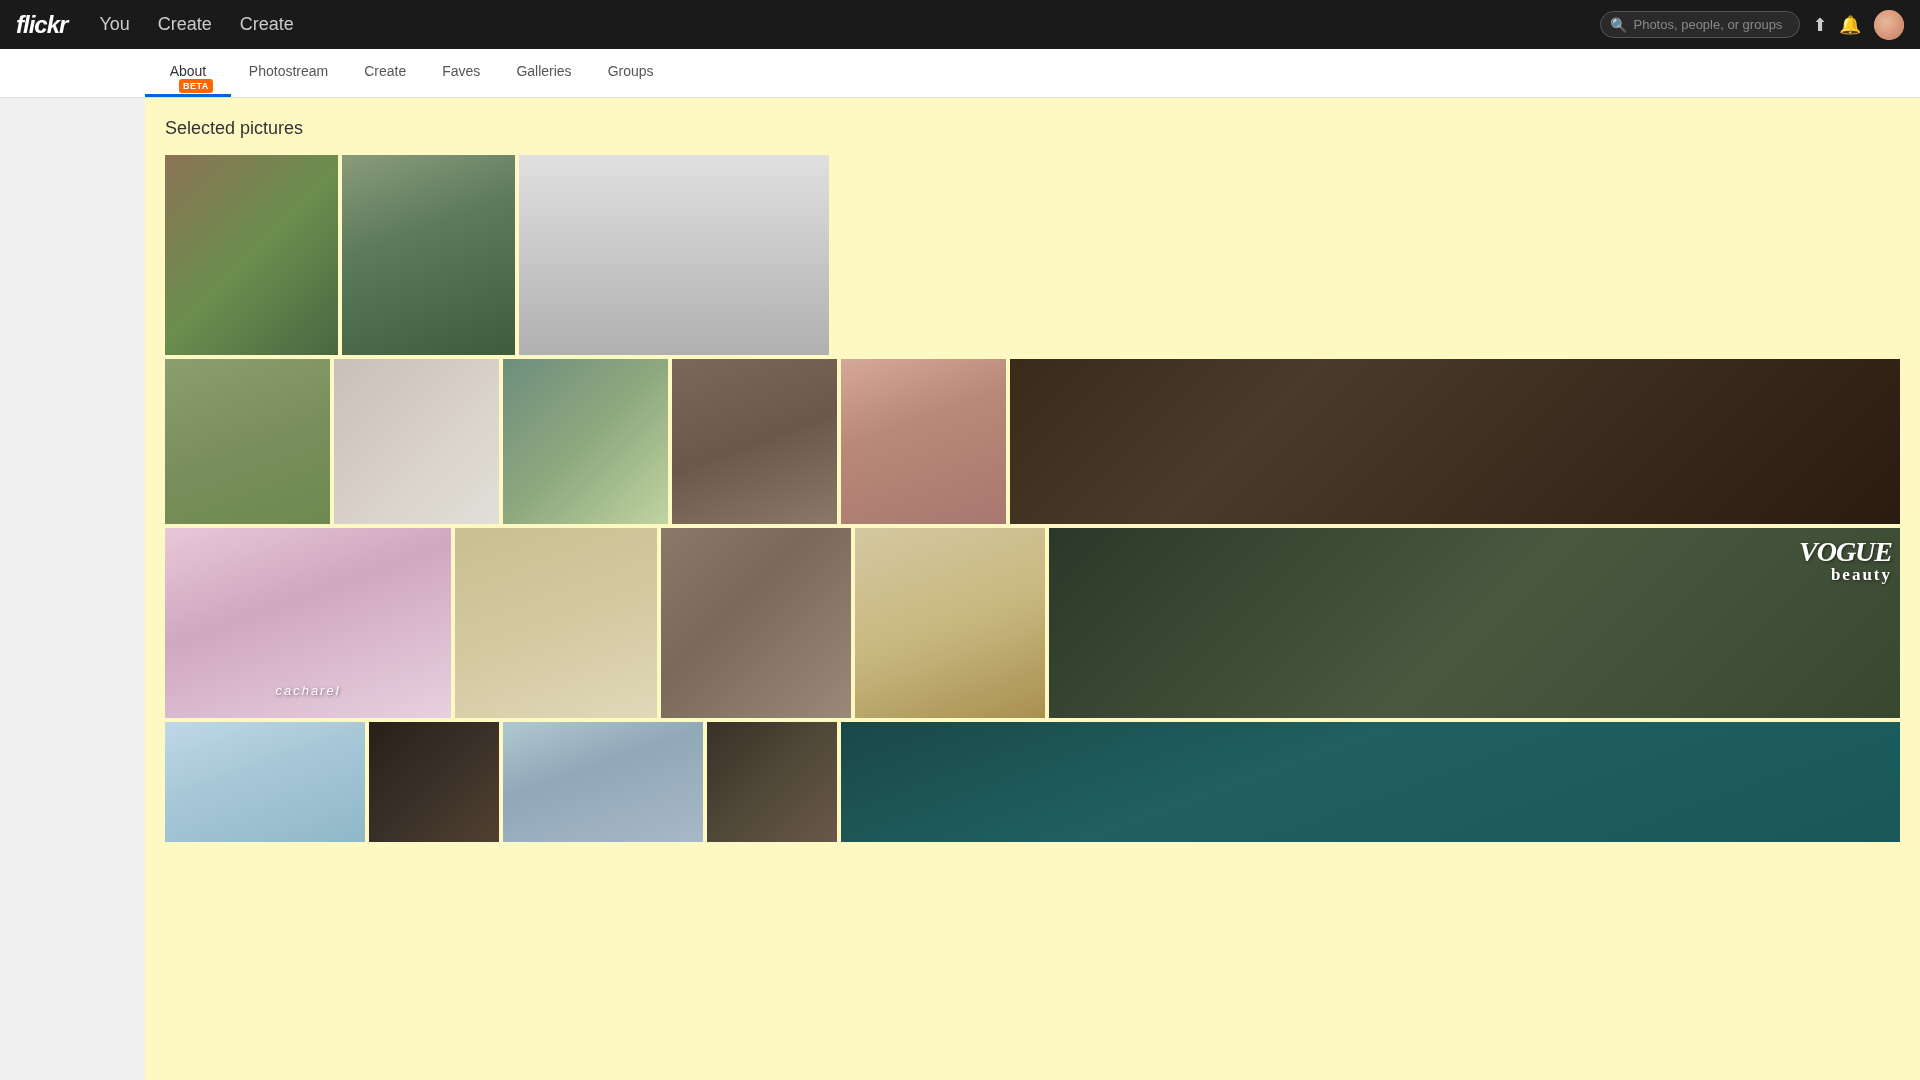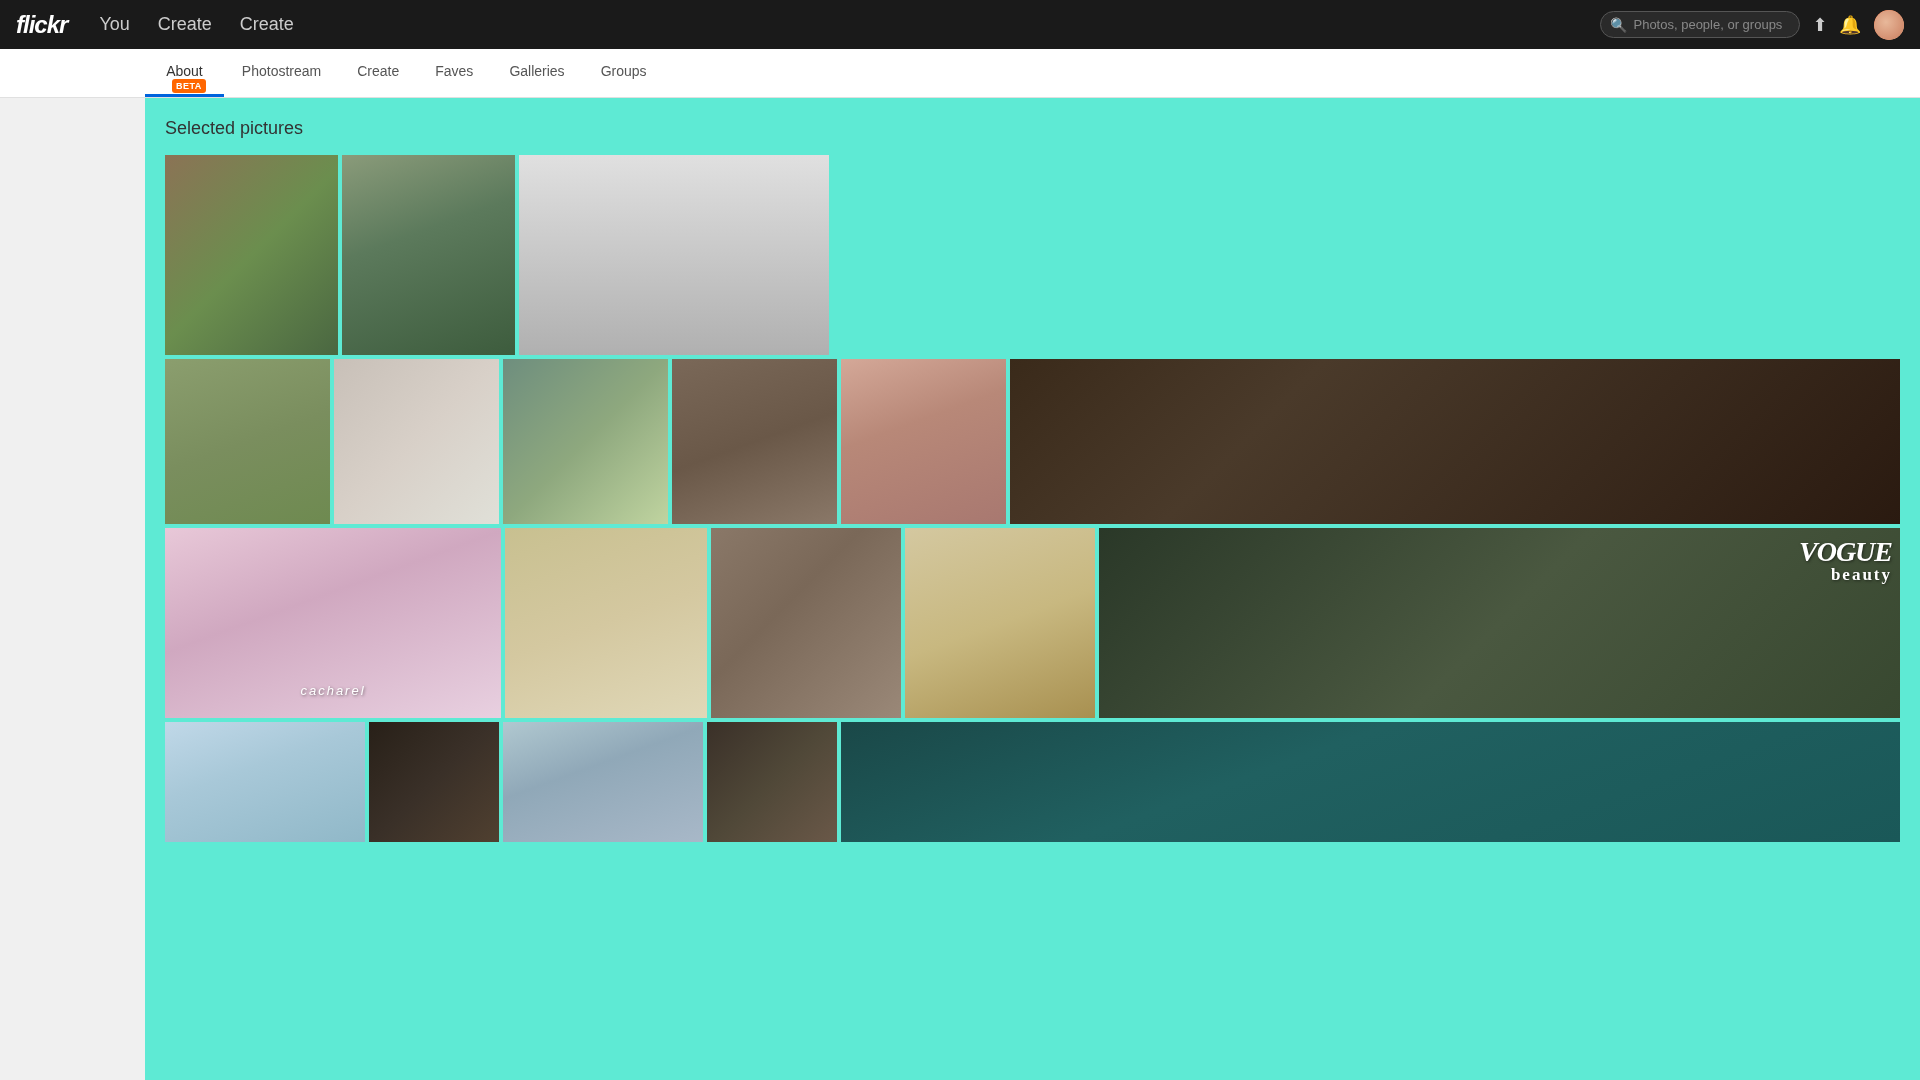--- a/index.html
+++ b/index.html
@@ -116,39 +116,39 @@
       color: #333;
       border-bottom: 3px solid #0063dc;
     }
     .beta-badge {
       background: #ff6600;
       color: #fff;
       font-size: 9px;
       font-weight: bold;
       padding: 2px 4px;
       border-radius: 3px;
-      margin-left: 9px;
+      margin-left: 16px;
       letter-spacing: 0.5px;
     }
 
     
     .sidebar {
       position: fixed;
       top: 98px;
       left: 0;
       width: 145px;
       bottom: 0;
       background: #f0f0f0;
     }
 
     
     .main-content {
       margin-top: 98px;
       margin-left: 145px;
-      background: #5eead4;
+      background: #fef9c3;
       min-height: calc(1080px - 98px);
       padding: 20px;
     }
 
     .section-title {
       font-size: 18px;
       font-weight: 400;
       color: #333;
       margin-bottom: 16px;
     }
@@ -328,21 +328,21 @@
     <div class="photo-row row2">
       <div class="photo-item p5" style="width:165px;"></div>
       <div class="photo-item p6" style="width:165px;"></div>
       <div class="photo-item p7" style="width:165px;"></div>
       <div class="photo-item p8" style="width:165px;"></div>
       <div class="photo-item p9" style="width:165px; background: linear-gradient(160deg, #d4a898 0%, #b88878 40%, #a87870 100%);"></div>
       <div class="photo-item p10" style="flex:1; background: linear-gradient(135deg, #3a2a1a 0%, #4a3a2a 30%, #2a1a10 100%);"></div>
     </div>
 
     <div class="photo-row row3">
-      <div class="photo-item p11" style="width:336px; position:relative; background: linear-gradient(160deg, #e8c8d8 0%, #d0a8c0 40%, #e8d0e0 100%);">
+      <div class="photo-item p11" style="width:286px; position:relative; background: linear-gradient(160deg, #e8c8d8 0%, #d0a8c0 40%, #e8d0e0 100%);">
         <span class="cacharel-text">cacharel</span>
       </div>
       <div class="photo-item p12" style="width:202px; background: linear-gradient(160deg, #c8c090 0%, #d4c8a0 50%, #e0d8b8 100%);"></div>
       <div class="photo-item p13" style="width:190px; background: linear-gradient(135deg, #8a7868 0%, #7a6858 40%, #9a8878 100%);"></div>
       <div class="photo-item p14" style="width:190px; background: linear-gradient(160deg, #d4c8a0 0%, #c8b880 50%, #a89050 100%);"></div>
       <div class="photo-item p15" style="flex:1; position:relative; background: linear-gradient(135deg, #2a3828 0%, #4a5840 50%, #384830 100%);">
         <span class="vogue-text">VOGUE<span class="vogue-beauty">beauty</span></span>
       </div>
     </div>
 

